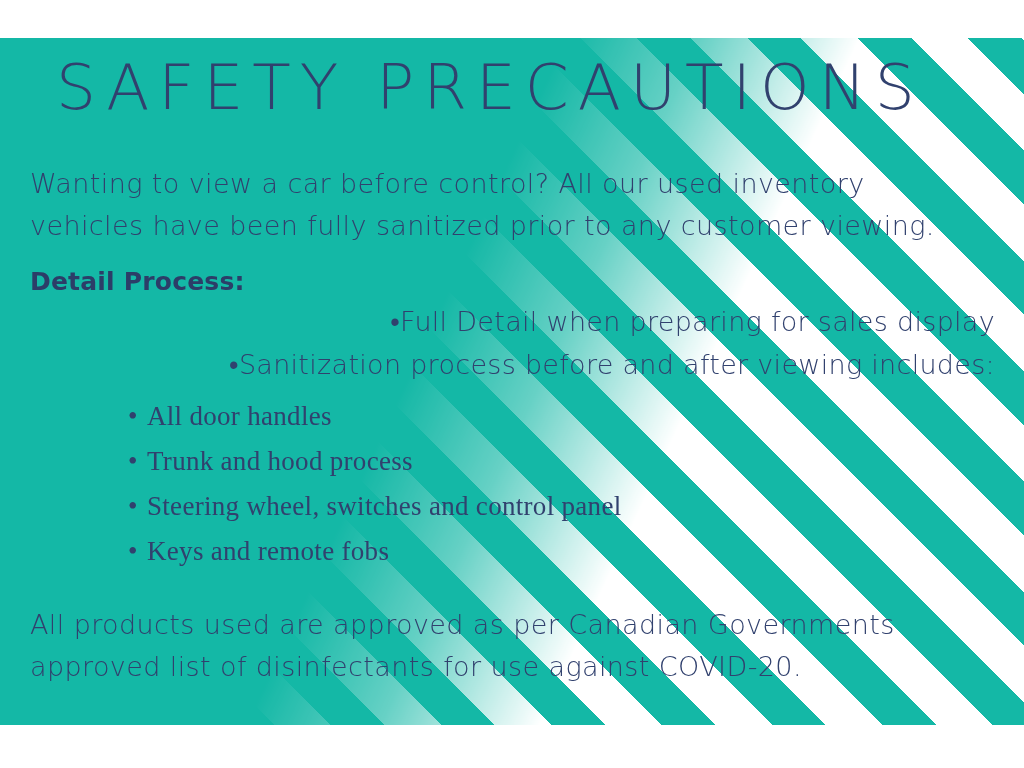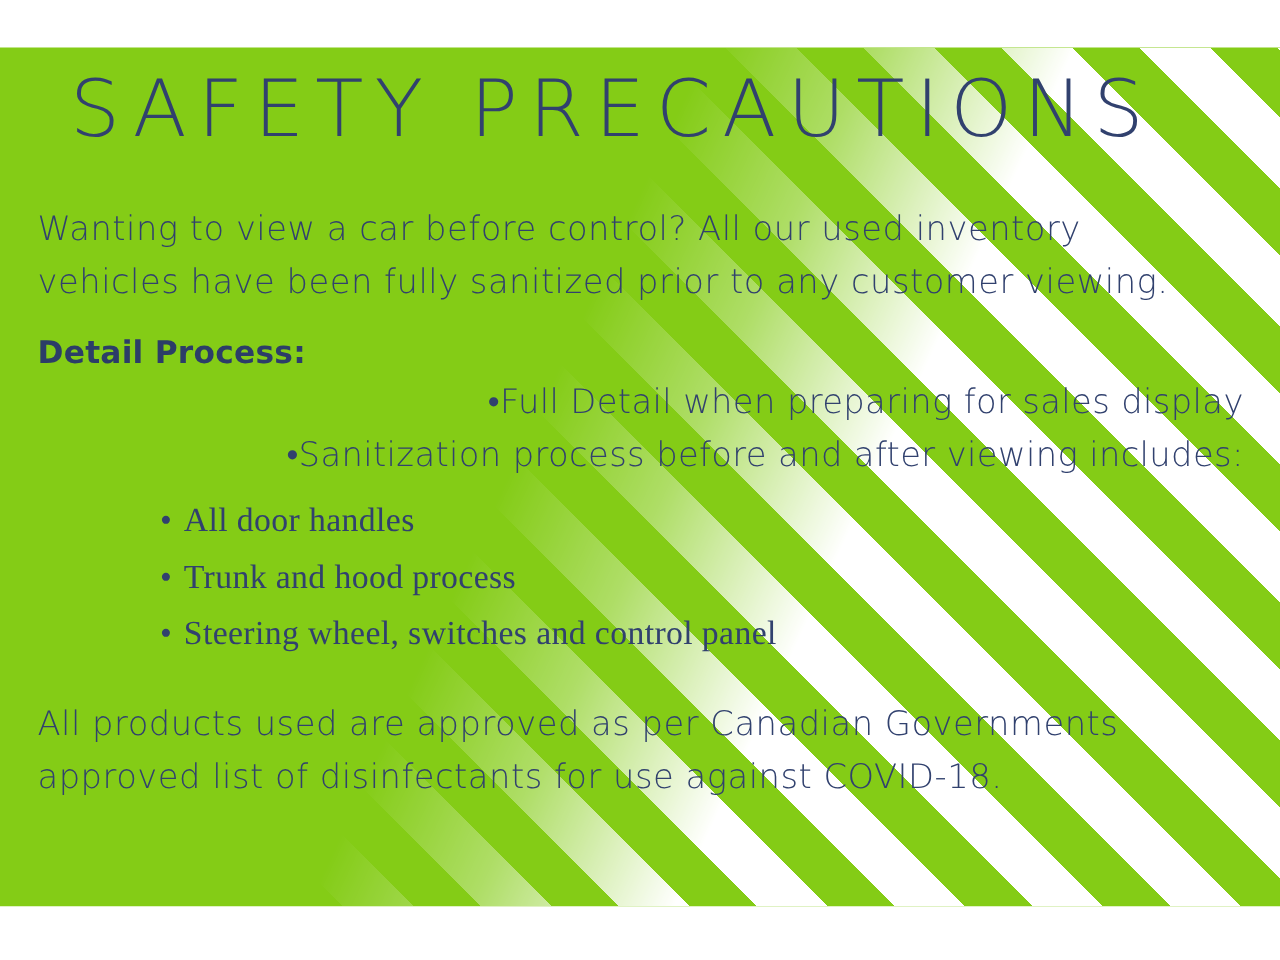--- a/index.html
+++ b/index.html
@@ -13,21 +13,21 @@
     overflow: hidden;
     font-family: "Liberation Sans", sans-serif;
   }
 
   #poster {
     position: absolute;
     left: 0;
     top: 38px;
     width: 1024px;
     height: 687px;
-    background: #84cc16;
+    background: #14b8a6;
     overflow: hidden;
   }
 
   
   #stripes {
     position: absolute;
     left: 0;
     top: 0;
     width: 1024px;
     height: 687px;
@@ -168,22 +168,23 @@
 
       <ul class="lvl1">
         <li>Full Detail when preparing for sales display</li>
         <li>Sanitization process before and after viewing includes:</li>
       </ul>
 
       <ul class="lvl2">
         <li>All door handles</li>
         <li>Trunk and hood process</li>
         <li>Steering wheel, switches and control panel</li>
+        <li>Keys and remote fobs</li>
       </ul>
 
       <p class="para closing">
         <span class="para-line">All products used are approved as per Canadian Governments</span>
-        <span class="para-line">approved list of disinfectants for use against COVID-18.</span>
+        <span class="para-line">approved list of disinfectants for use against COVID-20.</span>
       </p>
 
     </div>
   </div>
 </div>
 
 </body></html>

